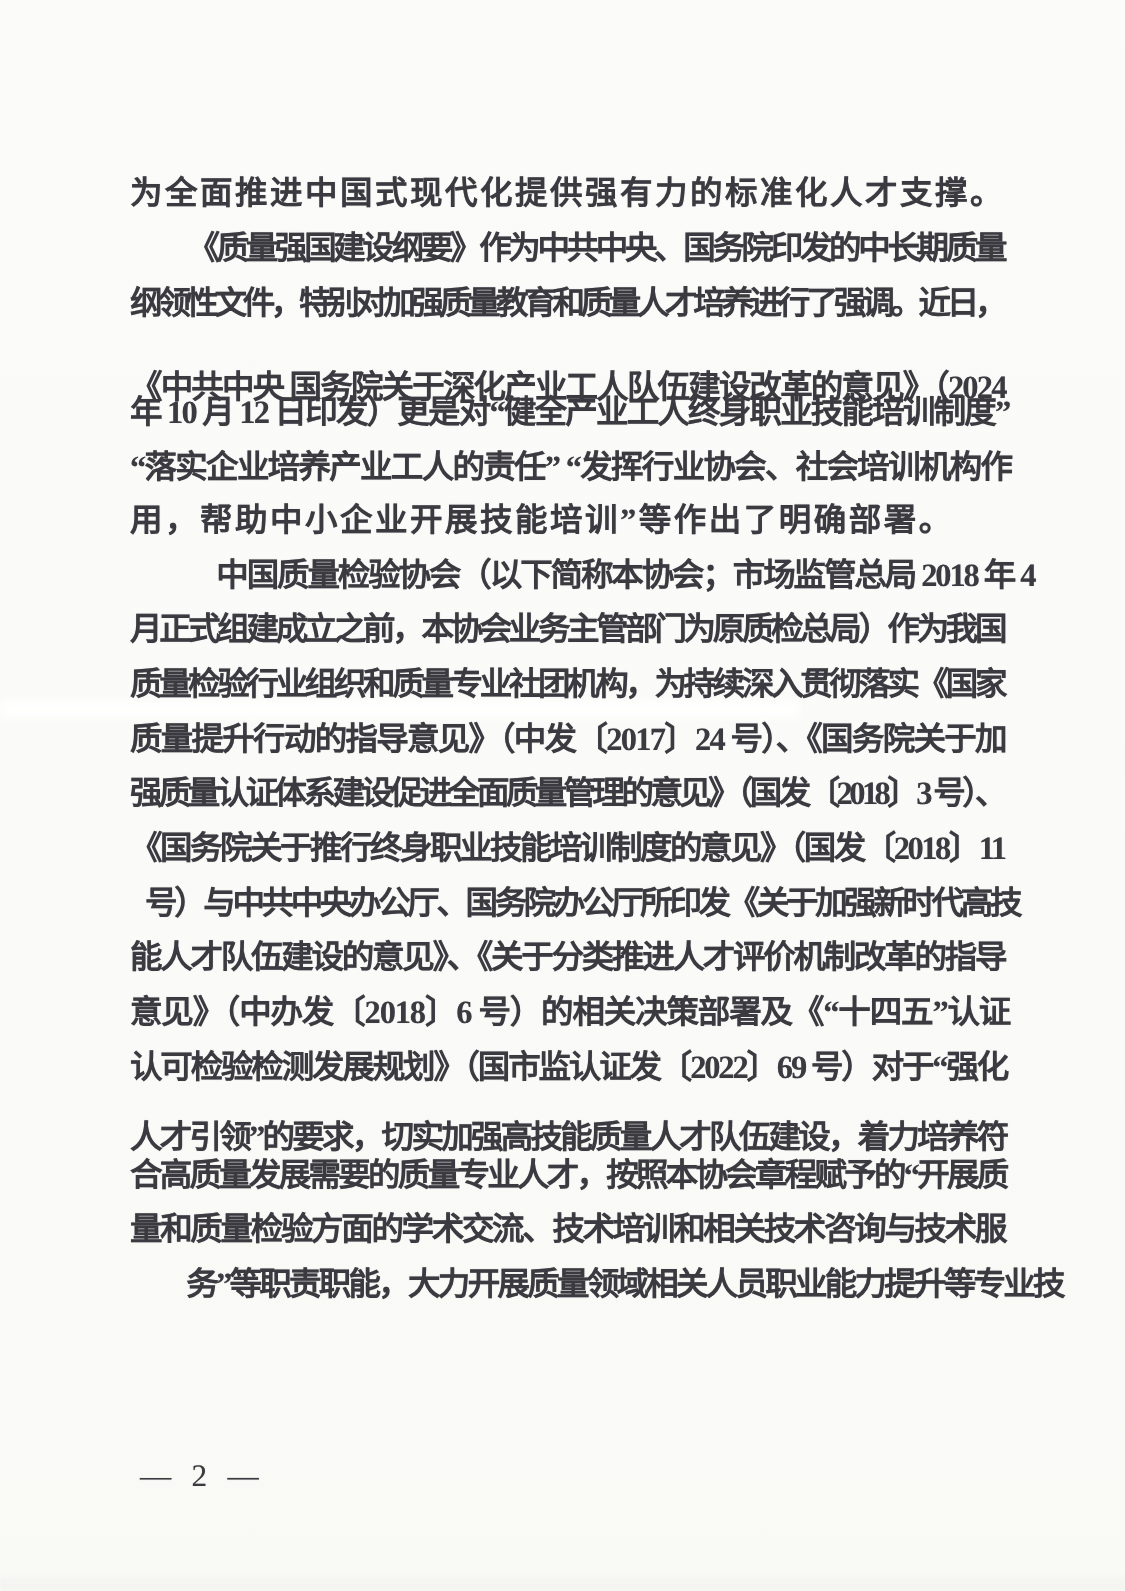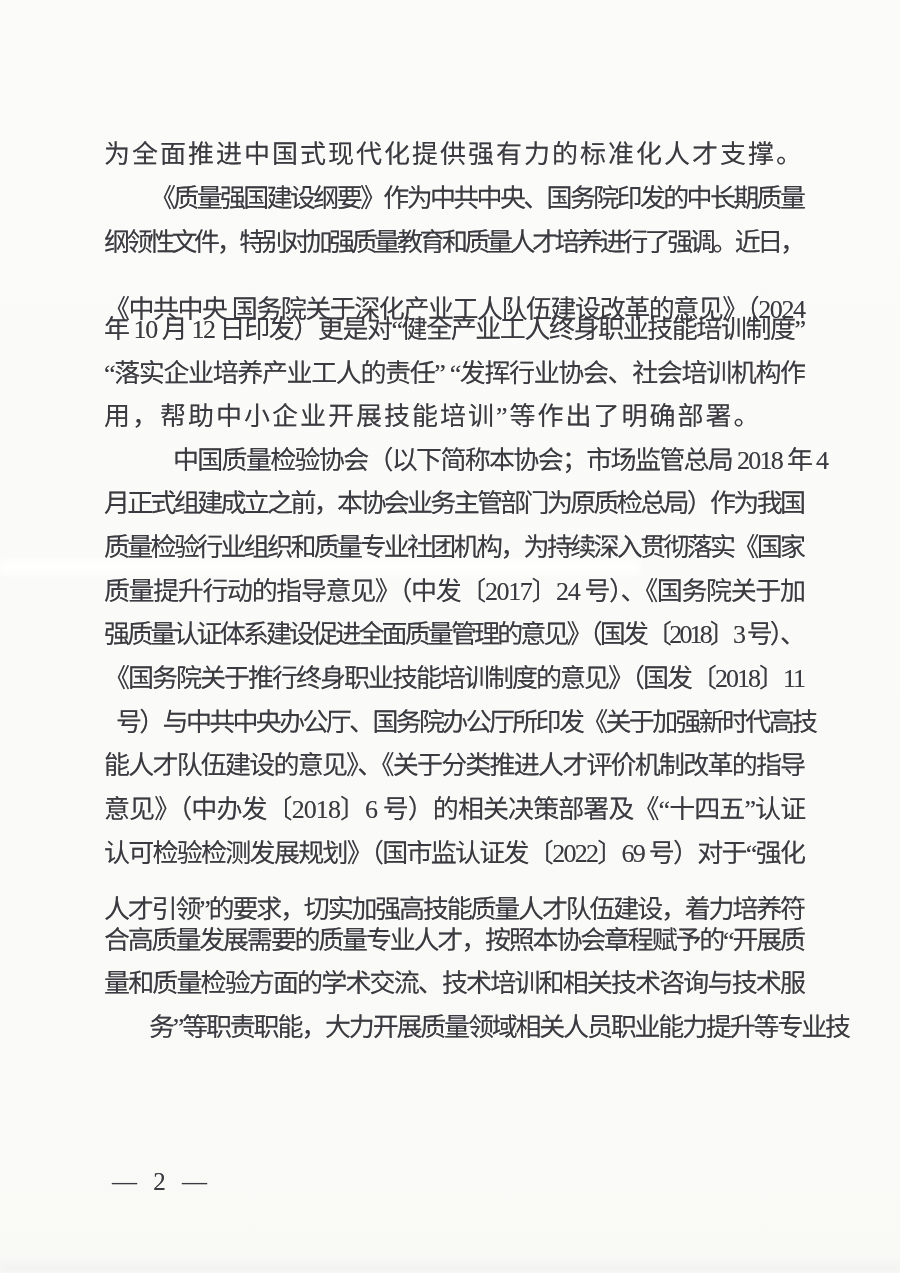--- a/index.html
+++ b/index.html
@@ -36,20 +36,21 @@
     height: 11px;
     background: rgba(240,240,238,0.5);
     filter: blur(2px);
     pointer-events: none;
   }
   .body-block {
     position: absolute;
     left: 104px;
     top: 130px;
     width: 702px;
+    font-weight: bold;
   }
   .line {
     height: 43.65px;
     display: flex;
     align-items: center;
     white-space: nowrap;
   }
   .line-text {
     display: inline-block;
     white-space: pre;

